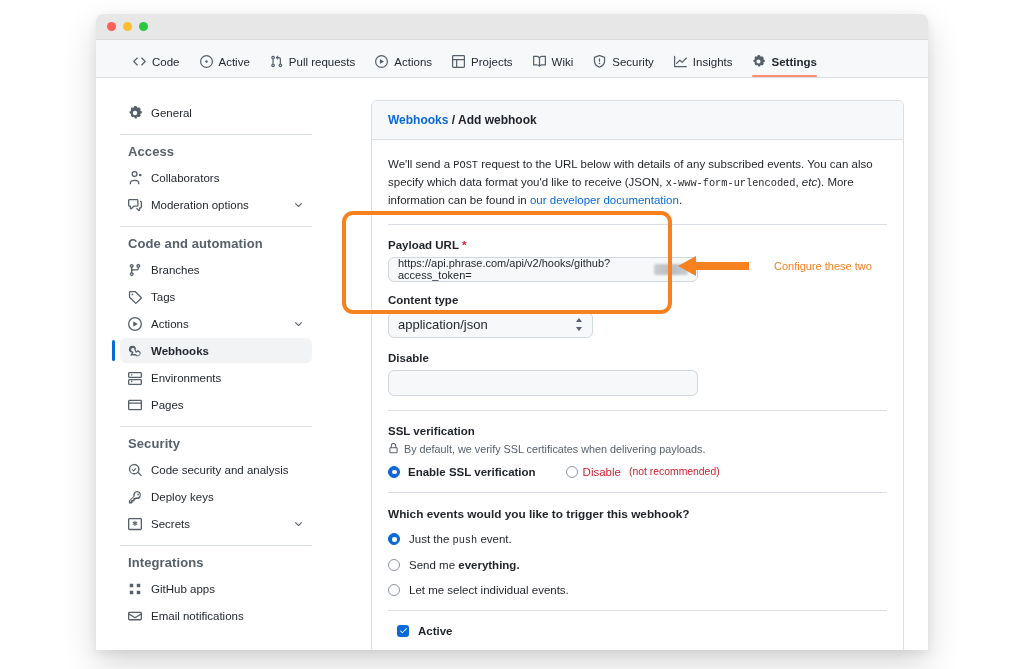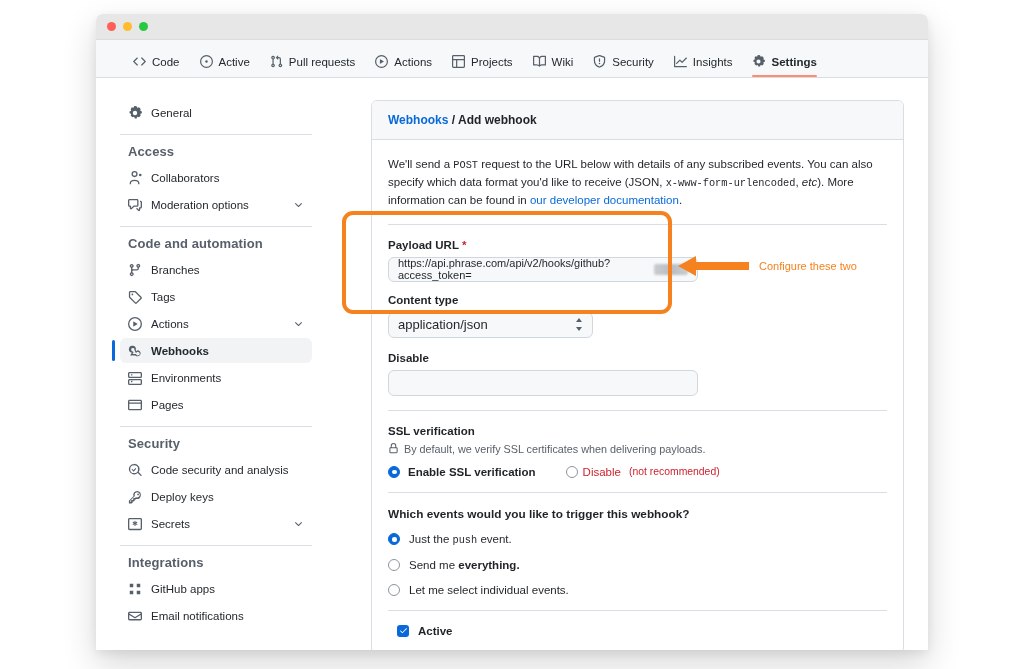--- a/index.html
+++ b/index.html
@@ -115,21 +115,21 @@
   }
   .select .caret { margin-left: auto; font-size: 9px; line-height: 1; color:#57606a; display:flex; flex-direction:column; gap:1px;}
 
   
   .highlight {
     position: absolute; left: 342px; top: 211px;
     width: 330px; height: 103px;
     border: 4px solid #f5821f; border-radius: 11px;
     pointer-events: none; z-index: 30;
   }
-  .annot { position: absolute; left: 676px; top: 254px; z-index: 31; display:flex; align-items:center; gap:9px;}
+  .annot { position: absolute; left: 676px; top: 254px; z-index: 31; display:flex; align-items:center; gap:24px;}
   .annot svg { display: block; }
   .annot-text { font-size: 11px; color: #f5821f; white-space: nowrap; }
 
   .hint { font-size: 10.8px; color: #57606a; display: flex; align-items: center; gap: 5px; margin-bottom: 11px;}
   .hint .lock { width:11px; height:11px; display:inline-flex; color:#57606a;}
   .hint .lock svg { width:11px; height:11px; fill: currentColor; }
   .radio {
     width: 12px; height: 12px; border-radius: 50%; border: 1px solid #8c959f;
     background: #fff; flex: none; position: relative; cursor: pointer;
   }

